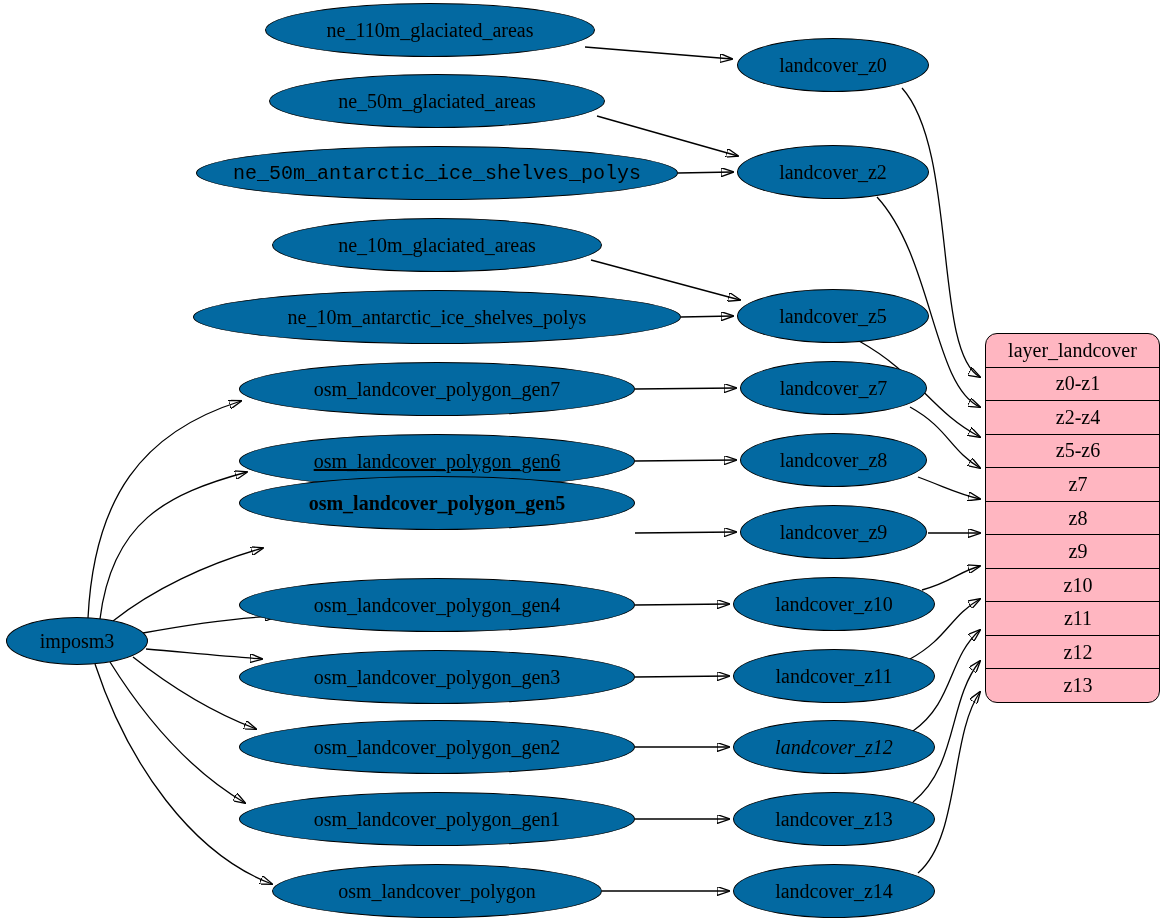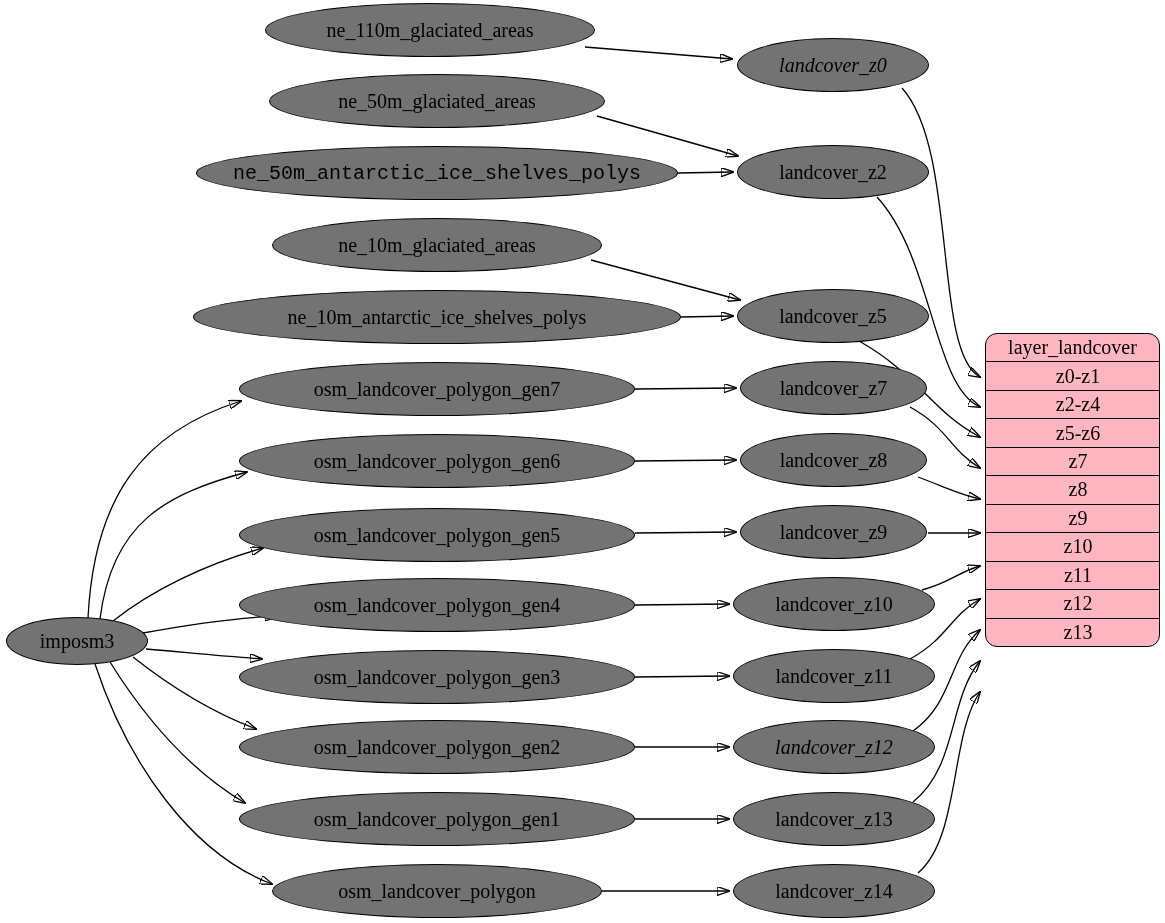--- a/index.html
+++ b/index.html
@@ -20,31 +20,31 @@
   svg.edges path, svg.edges line {
     fill: none;
     stroke: #000000;
     stroke-width: 1.3;
   }
   .node {
     position: absolute;
     box-sizing: border-box;
     border: 1.4px solid #000000;
     border-radius: 50%;
-    background: #737373;
+    background: #0369a1;
     display: flex;
     align-items: center;
     justify-content: center;
     font-size: 20px;
     white-space: nowrap;
   }
   .record {
     position: absolute;
     left: 985px; top: 333px;
-    width: 175px; height: 314px;
+    width: 175px; height: 370px;
     box-sizing: border-box;
     background: #ffb6c1;
     border: 1.4px solid #000000;
     border-radius: 12px;
     display: flex;
     flex-direction: column;
     font-size: 20px;
     overflow: hidden;
   }
   .record .cell {
@@ -108,29 +108,29 @@
   </svg>
 
   <div class="node" style="left:6px; top:617px; width:142px; height:48px;">imposm3</div>
 
   <div class="node" style="left:265px; top:3px; width:330px; height:54px;">ne_110m_glaciated_areas</div>
   <div class="node" style="left:269px; top:74px; width:336px; height:54px;">ne_50m_glaciated_areas</div>
   <div class="node" style="left:196px; top:146px; width:482px; height:54px;font-family:Liberation Mono, monospace;">ne_50m_antarctic_ice_shelves_polys</div>
   <div class="node" style="left:272px; top:218px; width:330px; height:54px;">ne_10m_glaciated_areas</div>
   <div class="node" style="left:193px; top:290px; width:488px; height:54px;">ne_10m_antarctic_ice_shelves_polys</div>
   <div class="node" style="left:239px; top:362px; width:396px; height:54px;">osm_landcover_polygon_gen7</div>
-  <div class="node" style="left:239px; top:434px; width:396px; height:54px;">osm_landcover_polygon_gen6</div>
-  <div class="node" style="left:239px; top:508px; width:396px; height:54px;">osm_landcover_polygon_gen5</div>
+  <div class="node" style="left:239px; top:434px; width:396px; height:54px;text-decoration:underline;">osm_landcover_polygon_gen6</div>
+  <div class="node" style="left:239px; top:476px; width:396px; height:54px;font-weight:bold;">osm_landcover_polygon_gen5</div>
   <div class="node" style="left:239px; top:578px; width:396px; height:54px;">osm_landcover_polygon_gen4</div>
   <div class="node" style="left:239px; top:650px; width:396px; height:54px;">osm_landcover_polygon_gen3</div>
   <div class="node" style="left:239px; top:720px; width:396px; height:54px;">osm_landcover_polygon_gen2</div>
   <div class="node" style="left:239px; top:792px; width:396px; height:54px;">osm_landcover_polygon_gen1</div>
   <div class="node" style="left:272px; top:864px; width:330px; height:54px;">osm_landcover_polygon</div>
 
-  <div class="node" style="left:737px; top:38px; width:192px; height:54px;font-style:italic;">landcover_z0</div>
+  <div class="node" style="left:737px; top:38px; width:192px; height:54px;">landcover_z0</div>
   <div class="node" style="left:737px; top:145px; width:192px; height:54px;">landcover_z2</div>
   <div class="node" style="left:737px; top:289px; width:192px; height:54px;">landcover_z5</div>
   <div class="node" style="left:740px; top:361px; width:187px; height:54px;">landcover_z7</div>
   <div class="node" style="left:740px; top:433px; width:187px; height:54px;">landcover_z8</div>
   <div class="node" style="left:740px; top:505px; width:187px; height:54px;">landcover_z9</div>
   <div class="node" style="left:733px; top:577px; width:202px; height:54px;">landcover_z10</div>
   <div class="node" style="left:733px; top:649px; width:202px; height:54px;">landcover_z11</div>
   <div class="node" style="left:733px; top:720px; width:202px; height:54px;font-style:italic;">landcover_z12</div>
   <div class="node" style="left:733px; top:792px; width:202px; height:54px;text-align:right;">landcover_z13</div>
   <div class="node" style="left:733px; top:864px; width:202px; height:54px;">landcover_z14</div>

